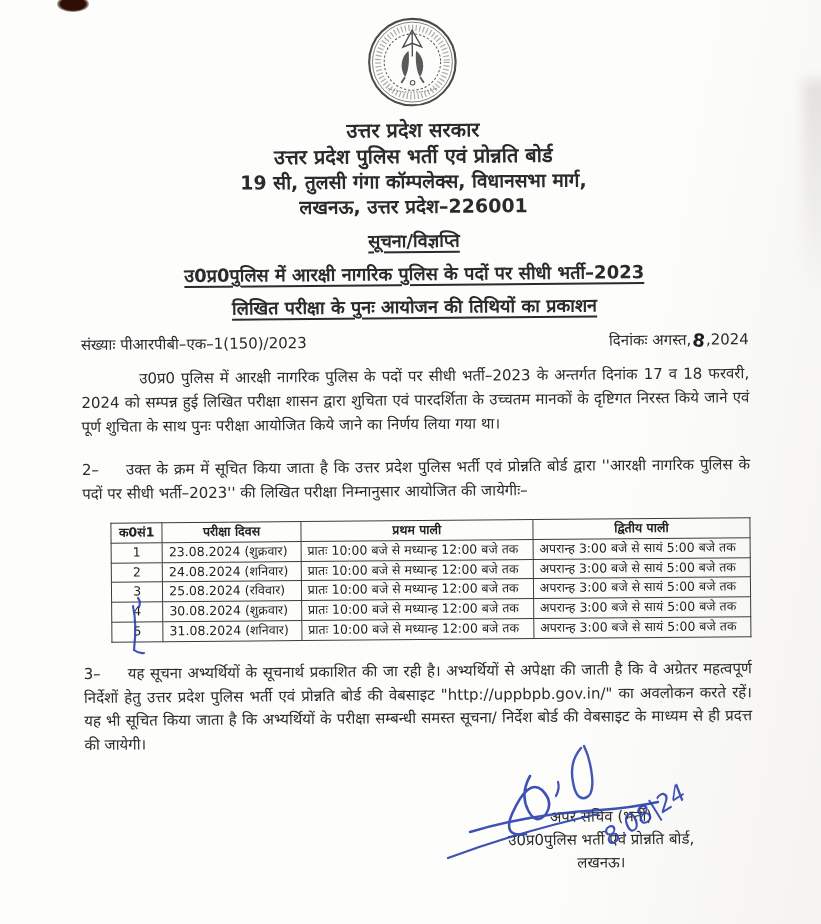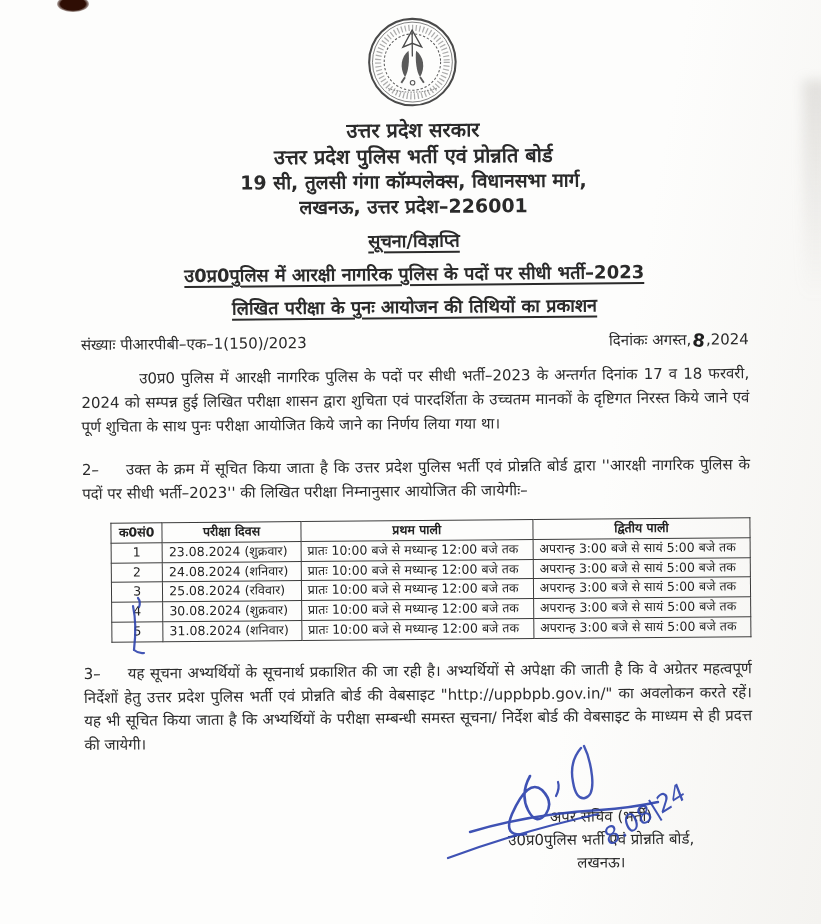--- a/index.html
+++ b/index.html
@@ -130,21 +130,21 @@
       </span>
     </div>
 
     <p class="para p1">उ0प्र0 पुलिस में आरक्षी नागरिक पुलिस के पदों पर सीधी भर्ती–2023 के अन्तर्गत दिनांक 17 व 18 फरवरी, 2024 को सम्पन्न हुई लिखित परीक्षा शासन द्वारा शुचिता एवं पारदर्शिता के उच्चतम मानकों के दृष्टिगत निरस्त किये जाने एवं पूर्ण शुचिता के साथ पुनः परीक्षा आयोजित किये जाने का निर्णय लिया गया था।</p>
 
     <p class="para numbered"><span class="pnum">2–</span><span>उक्त के क्रम में सूचित किया जाता है कि उत्तर प्रदेश पुलिस भर्ती एवं प्रोन्नति बोर्ड द्वारा ''आरक्षी नागरिक पुलिस के पदों पर सीधी भर्ती–2023'' की लिखित परीक्षा निम्नानुसार आयोजित की जायेगीः–</span></p>
 
     <table class="sched">
       <thead>
         <tr>
-          <th>क0सं0</th>
+          <th>क0सं1</th>
           <th>परीक्षा दिवस</th>
           <th>प्रथम पाली</th>
           <th>द्वितीय पाली</th>
         </tr>
       </thead>
       <tbody>
         <tr>
           <td class="c-num">1</td>
           <td class="c-day">23.08.2024 (शुक्रवार)</td>
           <td class="c-shift1">प्रातः 10:00 बजे से मध्यान्ह 12:00 बजे तक</td>

